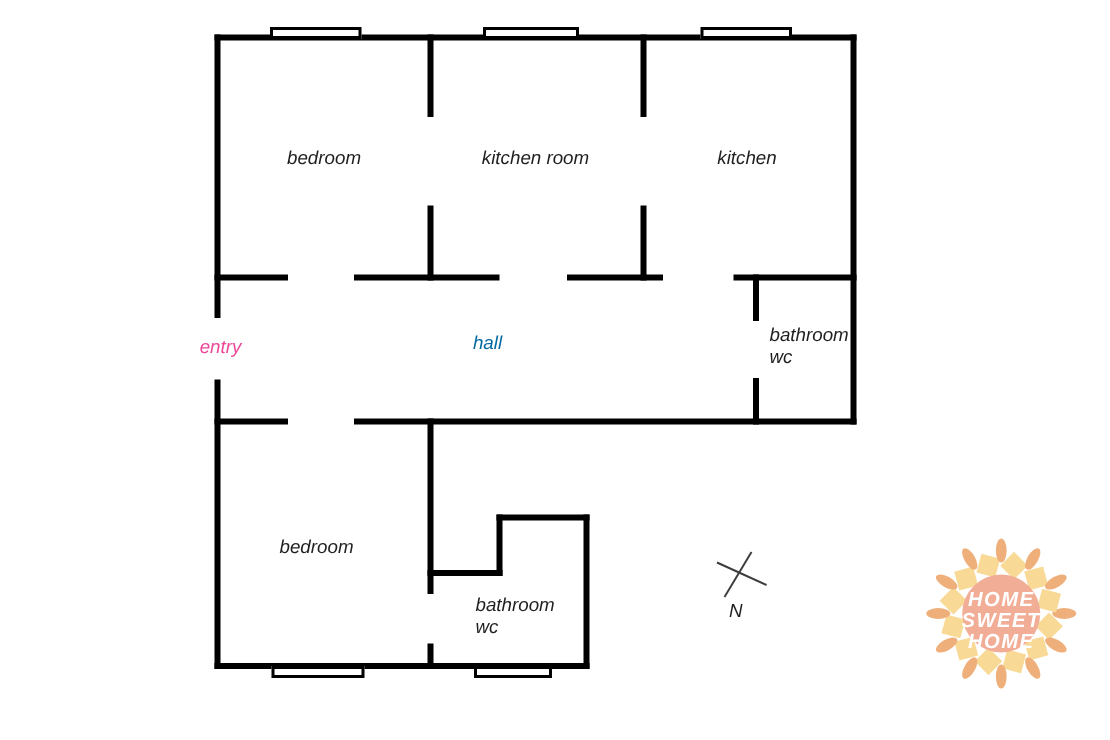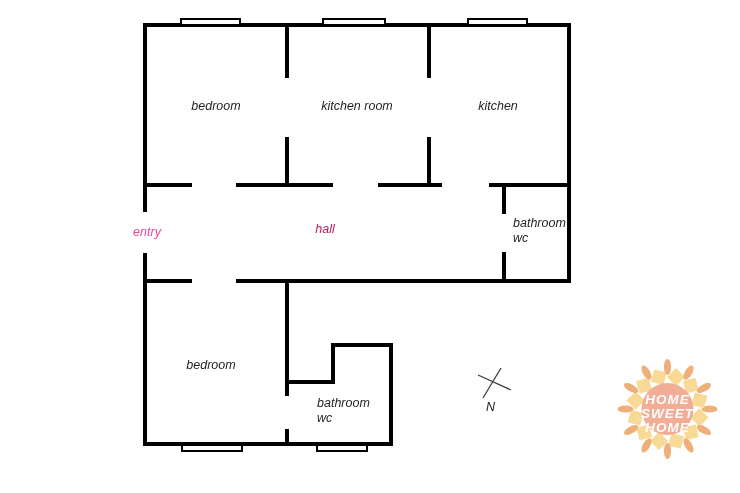--- a/index.html
+++ b/index.html
@@ -107,21 +107,21 @@
       </div>
       <div class="room-label center" style="left: 357px; top: 106px; color: rgb(31, 31, 31);">
         <span>kitchen room</span>
       </div>
       <div class="room-label center" style="left: 498px; top: 106px; color: rgb(31, 31, 31);">
         <span>kitchen</span>
       </div>
       <div class="room-label center" style="left: 123px; top: 232px; color: #ec4899; margin-left: 24px;">
         <span>entry</span>
       </div>
-      <div class="room-label center" style="left: 325px; top: 229px; color: #be185d;">
+      <div class="room-label center" style="left: 325px; top: 229px; color: #0369a1;">
         <span>hall</span>
       </div>
       <div class="room-label" style="left: 513px; top: 216px; color: rgb(31, 31, 31);">
         <span>bathroom</span>
         <span>wc</span>
       </div>
       <div class="room-label center" style="left: 211px; top: 365px; color: rgb(31, 31, 31);">
         <span>bedroom</span>
       </div>
       <div class="room-label" style="left: 317px; top: 396px; color: rgb(31, 31, 31);">

